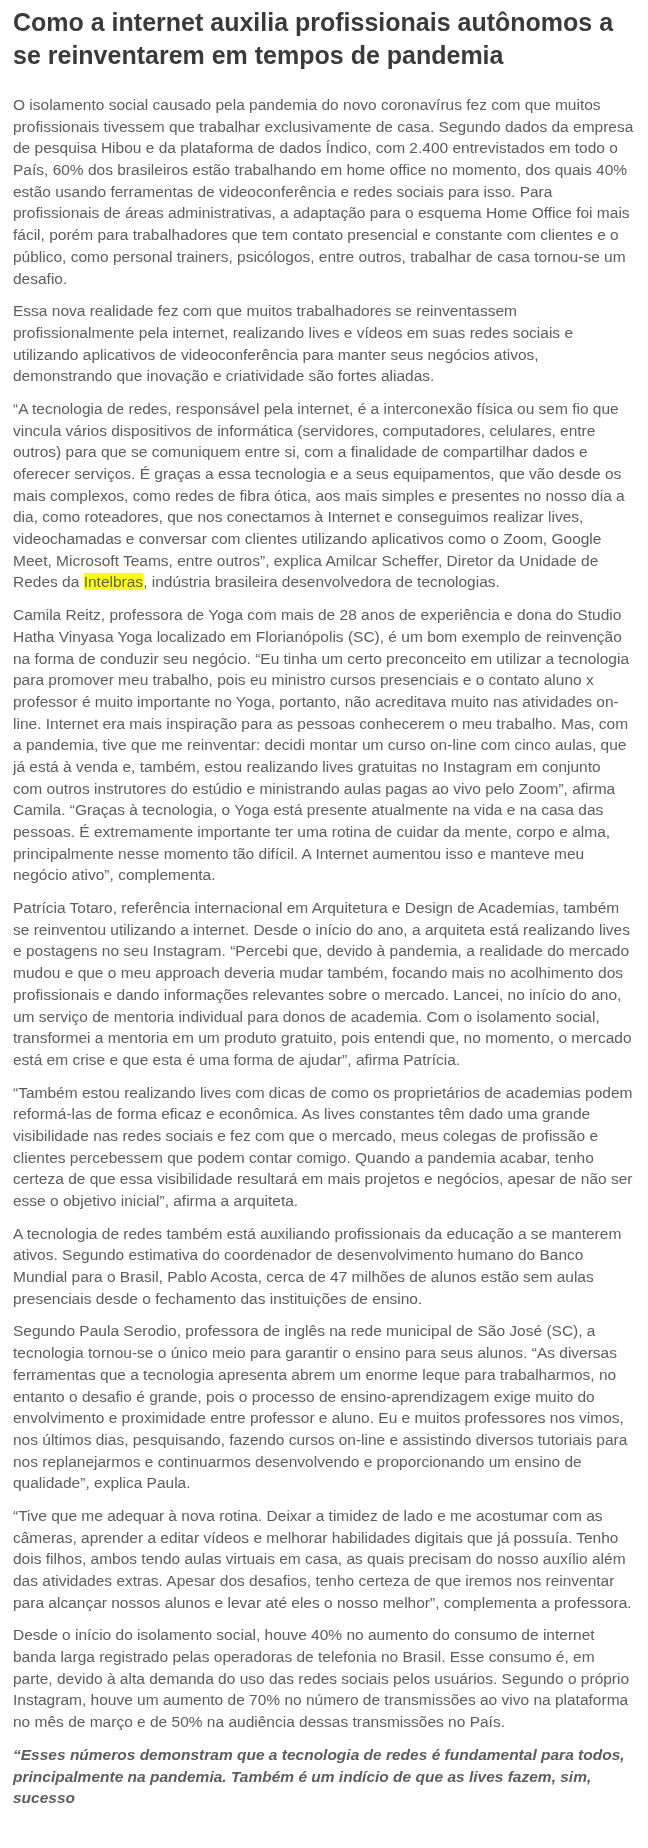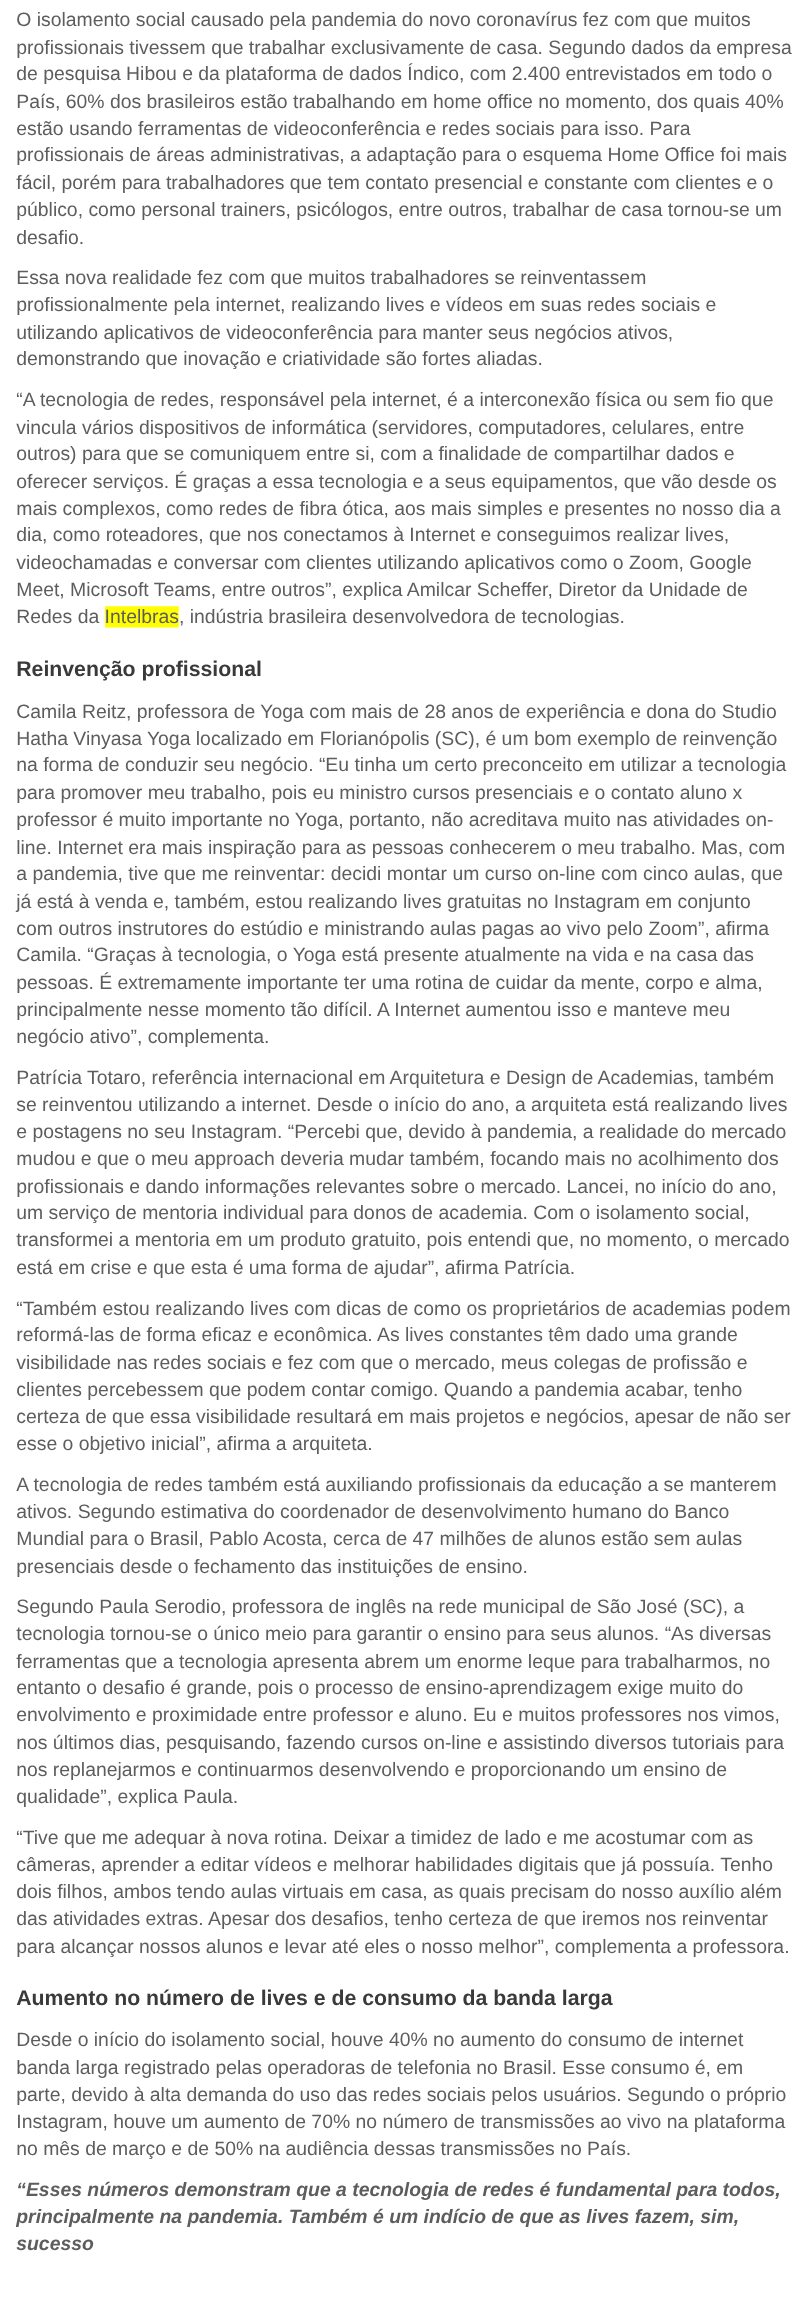--- a/index.html
+++ b/index.html
@@ -41,28 +41,27 @@
   .seg-highlight {
     background: var(--highlight-color, #ffff00);
     font-style: normal;
     text-align: center;
   }
 </style>
 </head>
 <body>
 
 <article class="article">
+  <h1 class="article-title">Como a internet auxilia profissionais autônomos a se reinventarem em tempos de pandemia</h1>
   <div class="article-body" id="article-body">
       <p><span>O isolamento social causado pela pandemia do novo coronavírus fez com que muitos profissionais tivessem que trabalhar exclusivamente de casa. Segundo dados da empresa de pesquisa Hibou e da plataforma de dados Índico, com 2.400 entrevistados em todo o País, 60% dos brasileiros estão trabalhando em home office no momento, dos quais 40% estão usando ferramentas de videoconferência e redes sociais para isso. Para profissionais de áreas administrativas,  a adaptação para o esquema Home Office foi mais fácil, porém para trabalhadores que tem contato presencial e constante com clientes e o público, como </span><span class="seg-italic">personal trainers</span><span>, psicólogos, entre outros, trabalhar de casa tornou-se um desafio.</span></p>
       <p><span>Essa nova realidade fez com que muitos trabalhadores se reinventassem profissionalmente pela internet, realizando lives e vídeos em suas redes sociais e utilizando aplicativos de videoconferência para manter seus negócios ativos, demonstrando que inovação e criatividade são fortes aliadas.</span></p>
       <p><span class="seg-italic">“A tecnologia de redes, responsável pela internet, é a interconexão física ou sem fio que vincula vários dispositivos de informática (servidores, computadores, celulares, entre outros) para que se comuniquem entre si, com a finalidade de compartilhar dados e oferecer serviços. É graças a essa tecnologia e a seus equipamentos, que vão desde os mais complexos, como redes de fibra ótica, aos mais simples e presentes no nosso dia a dia, como roteadores, que nos conectamos à Internet e conseguimos realizar lives, videochamadas e conversar com clientes utilizando aplicativos como o Zoom, Google Meet, Microsoft Teams, entre outros”</span><span>, explica Amilcar Scheffer, Diretor da Unidade de Redes da </span><span class="seg-highlight">Intelbras</span><span>, indústria brasileira desenvolvedora de tecnologias.</span></p>
-      <h2>Reinvenção profissional</h2>
       <p><span>Camila Reitz, professora de Yoga com mais de 28 anos de experiência e dona do Studio Hatha Vinyasa Yoga localizado em Florianópolis (SC), é um bom exemplo de reinvenção na forma de conduzir seu negócio. </span><span class="seg-italic">“Eu tinha um certo preconceito em utilizar a tecnologia para promover meu trabalho, pois eu ministro cursos presenciais e o contato aluno x professor é muito importante no Yoga, portanto, não acreditava muito nas atividades on-line. Internet era mais inspiração para as pessoas conhecerem o meu trabalho. Mas, com a pandemia, tive que me reinventar: decidi montar um curso on-line com cinco aulas, que já está à venda e, também, estou realizando lives gratuitas no Instagram em conjunto com outros instrutores do estúdio e ministrando aulas pagas ao vivo pelo Zoom”</span><span>, afirma Camila. </span><span class="seg-italic">“Graças à tecnologia, o Yoga está presente atualmente na vida e na casa das pessoas. É extremamente importante ter uma rotina de cuidar da mente, corpo e alma, principalmente nesse momento tão difícil. A Internet aumentou isso e manteve meu negócio ativo”</span><span>, complementa.</span></p>
       <p><span>Patrícia Totaro, referência internacional em Arquitetura e Design de Academias, também se reinventou utilizando a internet. Desde o início do ano, a arquiteta está realizando lives e postagens no seu Instagram. </span><span class="seg-italic">“Percebi que, devido à pandemia, a realidade do mercado mudou e que o meu approach deveria mudar também, focando mais no acolhimento dos profissionais e dando informações relevantes sobre o mercado. Lancei, no início do ano, um serviço de mentoria individual para donos de academia. Com o isolamento social, transformei a mentoria em um produto gratuito, pois entendi que, no momento, o mercado está em crise e que esta é uma forma de ajudar”</span><span>, afirma Patrícia.</span></p>
       <p><span class="seg-italic">“Também estou realizando lives com dicas de como os proprietários de academias podem reformá-las de forma eficaz e econômica. As lives constantes têm dado uma grande visibilidade nas redes sociais e fez com que o mercado, meus colegas de profissão e clientes percebessem que podem contar comigo. Quando a pandemia acabar, tenho certeza de que essa visibilidade resultará em mais projetos e negócios, apesar de não ser esse o objetivo inicial”</span><span>, afirma a arquiteta.</span></p>
       <p><span>A tecnologia de redes também está auxiliando profissionais da educação a se manterem ativos. Segundo estimativa do coordenador de desenvolvimento humano do Banco Mundial para o Brasil, Pablo Acosta, cerca de 47 milhões de alunos estão sem aulas presenciais desde o fechamento das instituições de ensino.</span></p>
       <p><span>Segundo Paula Serodio, professora de inglês na rede municipal de São José (SC), a tecnologia tornou-se o único meio para garantir o ensino para seus alunos. </span><span class="seg-italic">“As diversas ferramentas que a tecnologia apresenta abrem um enorme leque para trabalharmos, no entanto o desafio é grande, pois o processo de ensino-aprendizagem exige muito do envolvimento e proximidade entre professor e aluno. Eu e muitos professores nos vimos, nos últimos dias, pesquisando, fazendo cursos on-line e assistindo diversos tutoriais para nos replanejarmos e continuarmos desenvolvendo e proporcionando um ensino de qualidade”</span><span>, explica Paula.</span></p>
       <p><span class="seg-italic">“Tive que me adequar à nova rotina. Deixar a timidez de lado e me acostumar com as câmeras, aprender a editar vídeos e melhorar habilidades digitais que já possuía. Tenho dois filhos, ambos tendo aulas virtuais em casa, as quais precisam do nosso auxílio além das atividades extras. Apesar dos desafios, tenho certeza de que iremos nos reinventar para alcançar nossos alunos e levar até eles o nosso melhor”</span><span>, complementa a professora.</span></p>
-      <h2>Aumento no número de lives e de consumo da banda larga</h2>
       <p><span>Desde o início do isolamento social, houve 40% no aumento do consumo de internet banda larga registrado pelas operadoras de telefonia no Brasil. Esse consumo é, em parte, devido à alta demanda do uso das redes sociais  pelos usuários. Segundo o próprio Instagram, houve um aumento de 70% no número de transmissões ao vivo na plataforma no mês de março e de 50% na audiência dessas transmissões no País.</span></p>
       <p><span class="seg-bold-italic">“Esses números demonstram que a tecnologia de redes é fundamental para todos, principalmente na pandemia. Também é um indício de que as lives fazem, sim, sucesso</span></p>
     </div>
 </article>
 
 </body></html>

